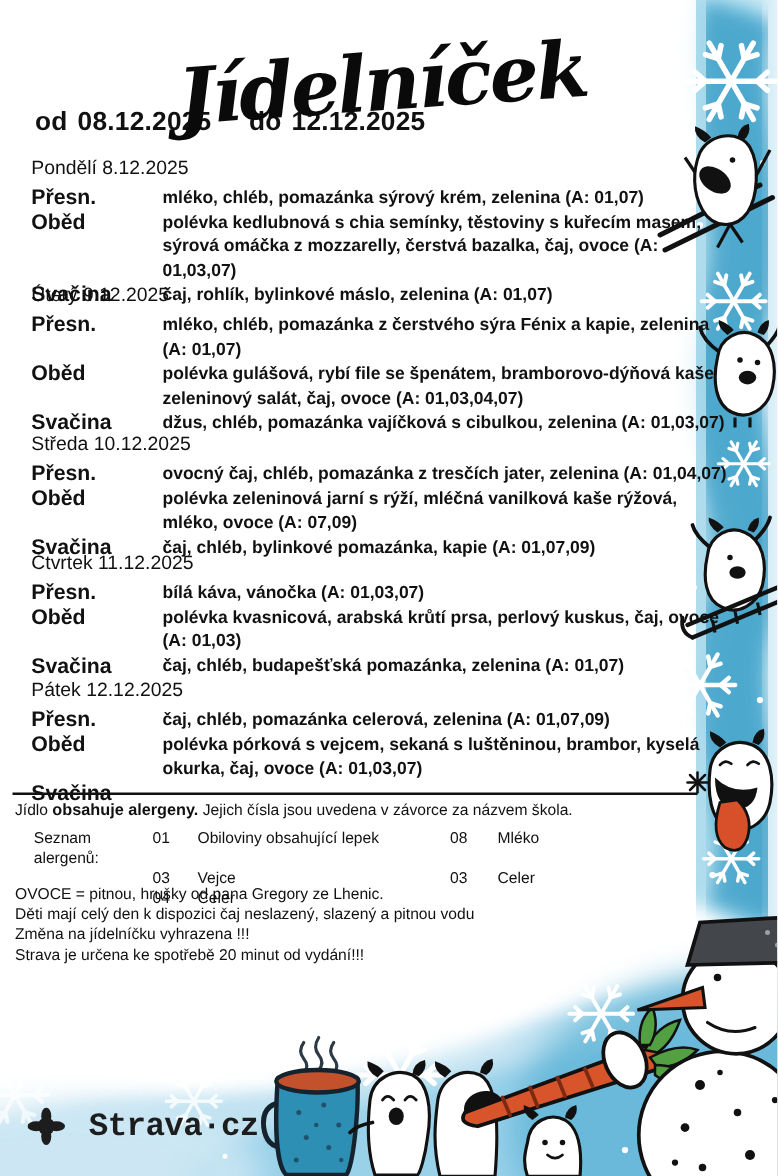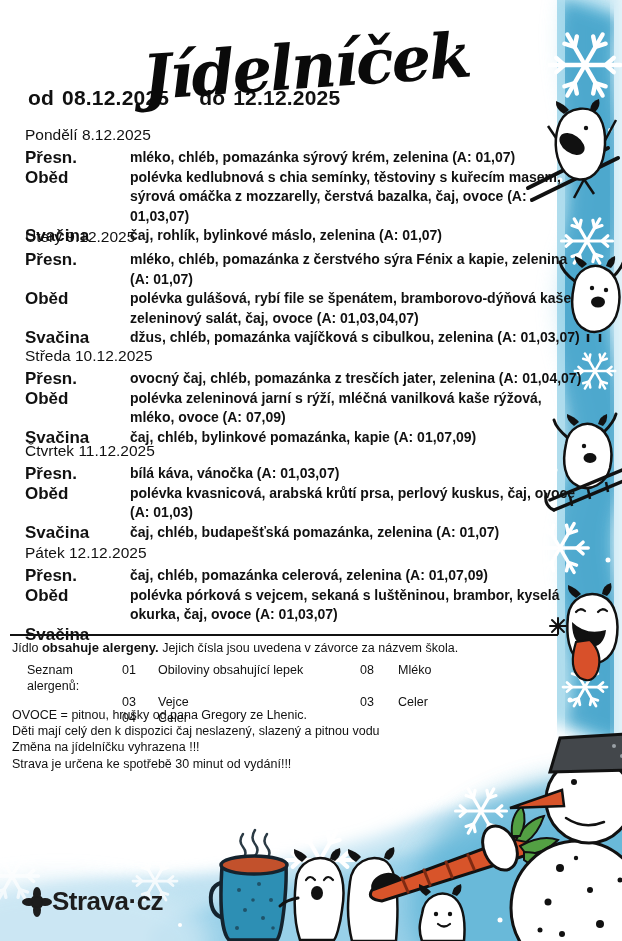--- a/index.html
+++ b/index.html
@@ -23,21 +23,21 @@
   .meal .lbl{flex:none;width:105px;font-size:17px;font-weight:bold;line-height:19.5px;}
   .meal .txt{width:457px;font-size:14px;font-weight:bold;line-height:19.5px;}
 
   .rule{left:10px;top:634px;width:548px;border-top:2px solid #111;}
   .allergen-note{left:12px;top:640px;font-size:12.5px;}
   .allergen-note b{font-size:13px;}
   .allergen-table{left:27px;top:662px;font-size:12.5px;display:grid;
         grid-template-columns:95px 36px 202px 38px auto;line-height:16px;}
   .notes{left:12px;top:707px;font-size:12.5px;line-height:16.2px;}
 
-  .brand{left:22px;top:886px;display:flex;align-items:center;gap:0;}
+  .brand{left:22px;top:886px;display:flex;align-items:center;gap:19px;font-family:Liberation Mono, monospace;}
   .brand .brand-text{font-size:26px;font-weight:bold;letter-spacing:-.5px;color:#1d1d1d;}
 </style>
 </head>
 <body>
 
 <div class="page">
 
   <svg class="abs deco z0" width="622" height="941" viewBox="0 0 622 941">
     <defs>
       <filter id="soft" x="-50%" y="-50%" width="200%" height="200%">
@@ -217,21 +217,21 @@
     <div>04</div>
     <div>Celer</div>
     <div></div>
     <div></div>
   </div>
 
   <div class="abs z1 notes">
     <div>OVOCE = pitnou, hrušky  od pana Gregory ze Lhenic.</div>
     <div>Děti mají celý den k dispozici čaj neslazený, slazený a pitnou vodu</div>
     <div>Změna na jídelníčku vyhrazena !!!</div>
-    <div>Strava je určena ke spotřebě 30 minut od vydání!!!</div>
+    <div>Strava je určena ke spotřebě 20 minut od vydání!!!</div>
   </div>
 
   <div class="abs z2 brand">
     <svg width="30" height="30" viewBox="0 0 30 30">
       <g fill="#1d1d1d">
         <ellipse cx="15" cy="7" rx="4" ry="7"></ellipse>
         <ellipse cx="15" cy="23" rx="4" ry="7"></ellipse>
         <ellipse cx="7" cy="15" rx="7" ry="4"></ellipse>
         <ellipse cx="23" cy="15" rx="7" ry="4"></ellipse>
         <ellipse cx="15" cy="15" rx="4.5" ry="7" transform="rotate(45 15 15)"></ellipse>

